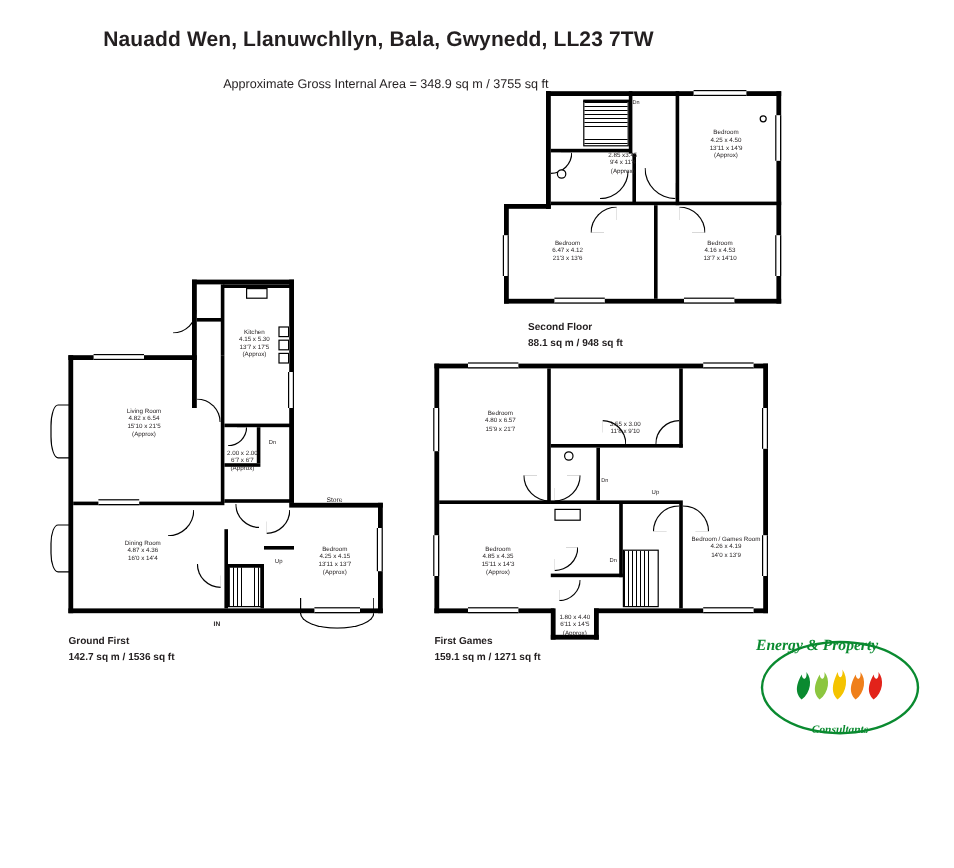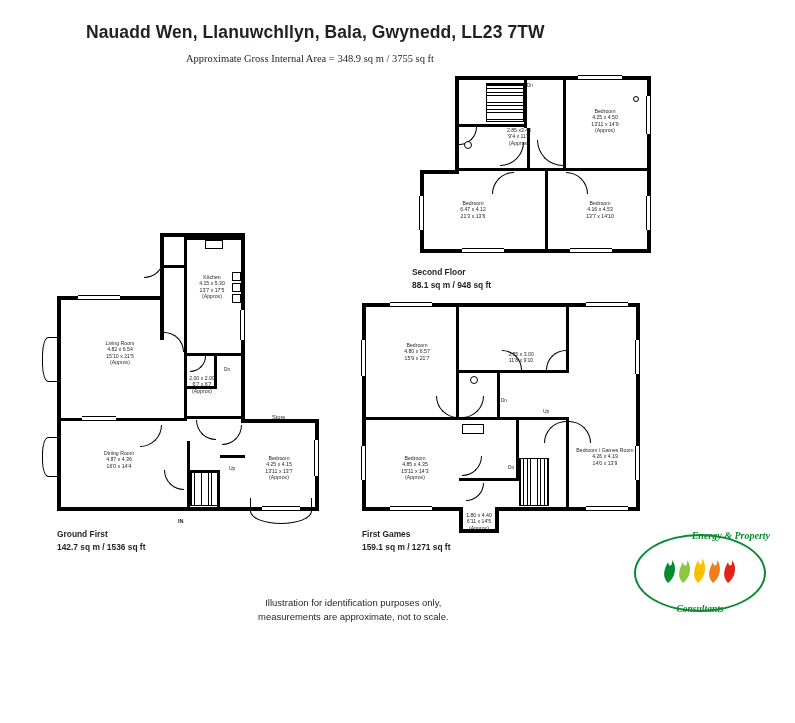--- a/index.html
+++ b/index.html
@@ -20,25 +20,24 @@
     position: absolute;
     left: 86px; top: 22px;
     font-size: 17.5px;
     font-weight: bold;
     color: #231f20;
     letter-spacing: 0.1px;
     white-space: nowrap;
   }
   #subtitle {
     position: absolute;
-    left: 186px; top: 53px;
+    left: 186px; top: 64px;
     font-size: 10.5px;
     color: #231f20;
     white-space: nowrap;
-    font-family: Liberation Serif, serif;
   }
   
   .wall {
     position: absolute;
     background: #000000;
   }
   .thin {
     position: absolute;
     background: #000000;
   }
@@ -135,23 +134,23 @@
     left: 4px; top: 10px;
     width: 132px; height: 78px;
     border: 2.2px solid #0a8a30;
     border-radius: 50%;
     background: #ffffff;
   }
   #logo .top-txt {
     position: absolute;
     left: 0; top: 6px;
     width: 140px;
-    text-align: right;
+    text-align: left;
     font-family: "Liberation Serif", serif;
-    font-size: 10px;
+    font-size: 13px;
     font-style: italic;
     font-weight: bold;
     color: #0a8a30;
   }
   #logo .bot-txt {
     position: absolute;
     left: 0; top: 80px;
     width: 140px;
     text-align: center;
     font-family: "Liberation Serif", serif;
@@ -233,21 +232,21 @@
       <div class="nm">Bedroom</div>
       <div class="d1">6.47 x 4.12</div>
       <div class="d2">21'3 x 13'6</div>
     </div>
     <div class="room" style="left:565px; top:200px; width:70px;">
       <div class="nm">Bedroom</div>
       <div class="d1">4.16 x 4.53</div>
       <div class="d2">13'7 x 14'10</div>
     </div>
 
-    <div class="flabel" style="left:412px; top:266px;">
+    <div class="flabel" style="left:440px; top:266px;">
       <div>Second Floor</div>
       <div>88.1 sq m / 948 sq ft</div>
     </div>
   </div>
 
   <div>
 
     <div class="wall" style="left:160px; top:233px; width:4px; height:107px;"></div>
     <div class="wall" style="left:160px; top:233px; width:85px; height:4px;"></div>
     <div class="wall" style="left:241px; top:233px; width:4px; height:186px;"></div>
@@ -409,24 +408,20 @@
       <div class="d2">6'11 x 14'5</div>
       <div class="ap">(Approx)</div>
     </div>
 
     <div class="flabel" style="left:362px; top:528px;">
       <div>First Games</div>
       <div>159.1 sq m / 1271 sq ft</div>
     </div>
   </div>
 
-  <div id="note">
-    <div>Illustration for identification purposes only,</div>
-    <div>measurements are approximate, not to scale.</div>
-  </div>
 
   <div id="logo">
     <div class="ell"></div>
     <div class="top-txt">Energy &amp; Property</div>
     <div class="flames">
       <svg width="80" height="34" viewBox="0 0 80 34">
         <g>
           <path d="M8 33 C1 26 5 18 8 12 C9 18 13 16 12 10 C17 16 16 27 8 33 Z" fill="#0a8a30"></path>
           <path d="M23 33 C16 26 20 18 23 12 C24 18 28 16 27 10 C32 16 31 27 23 33 Z" fill="#8cc63f"></path>
           <path d="M38 33 C31 26 35 17 38 10 C39 17 43 15 42 8 C47 15 46 27 38 33 Z" fill="#f4c300"></path>

